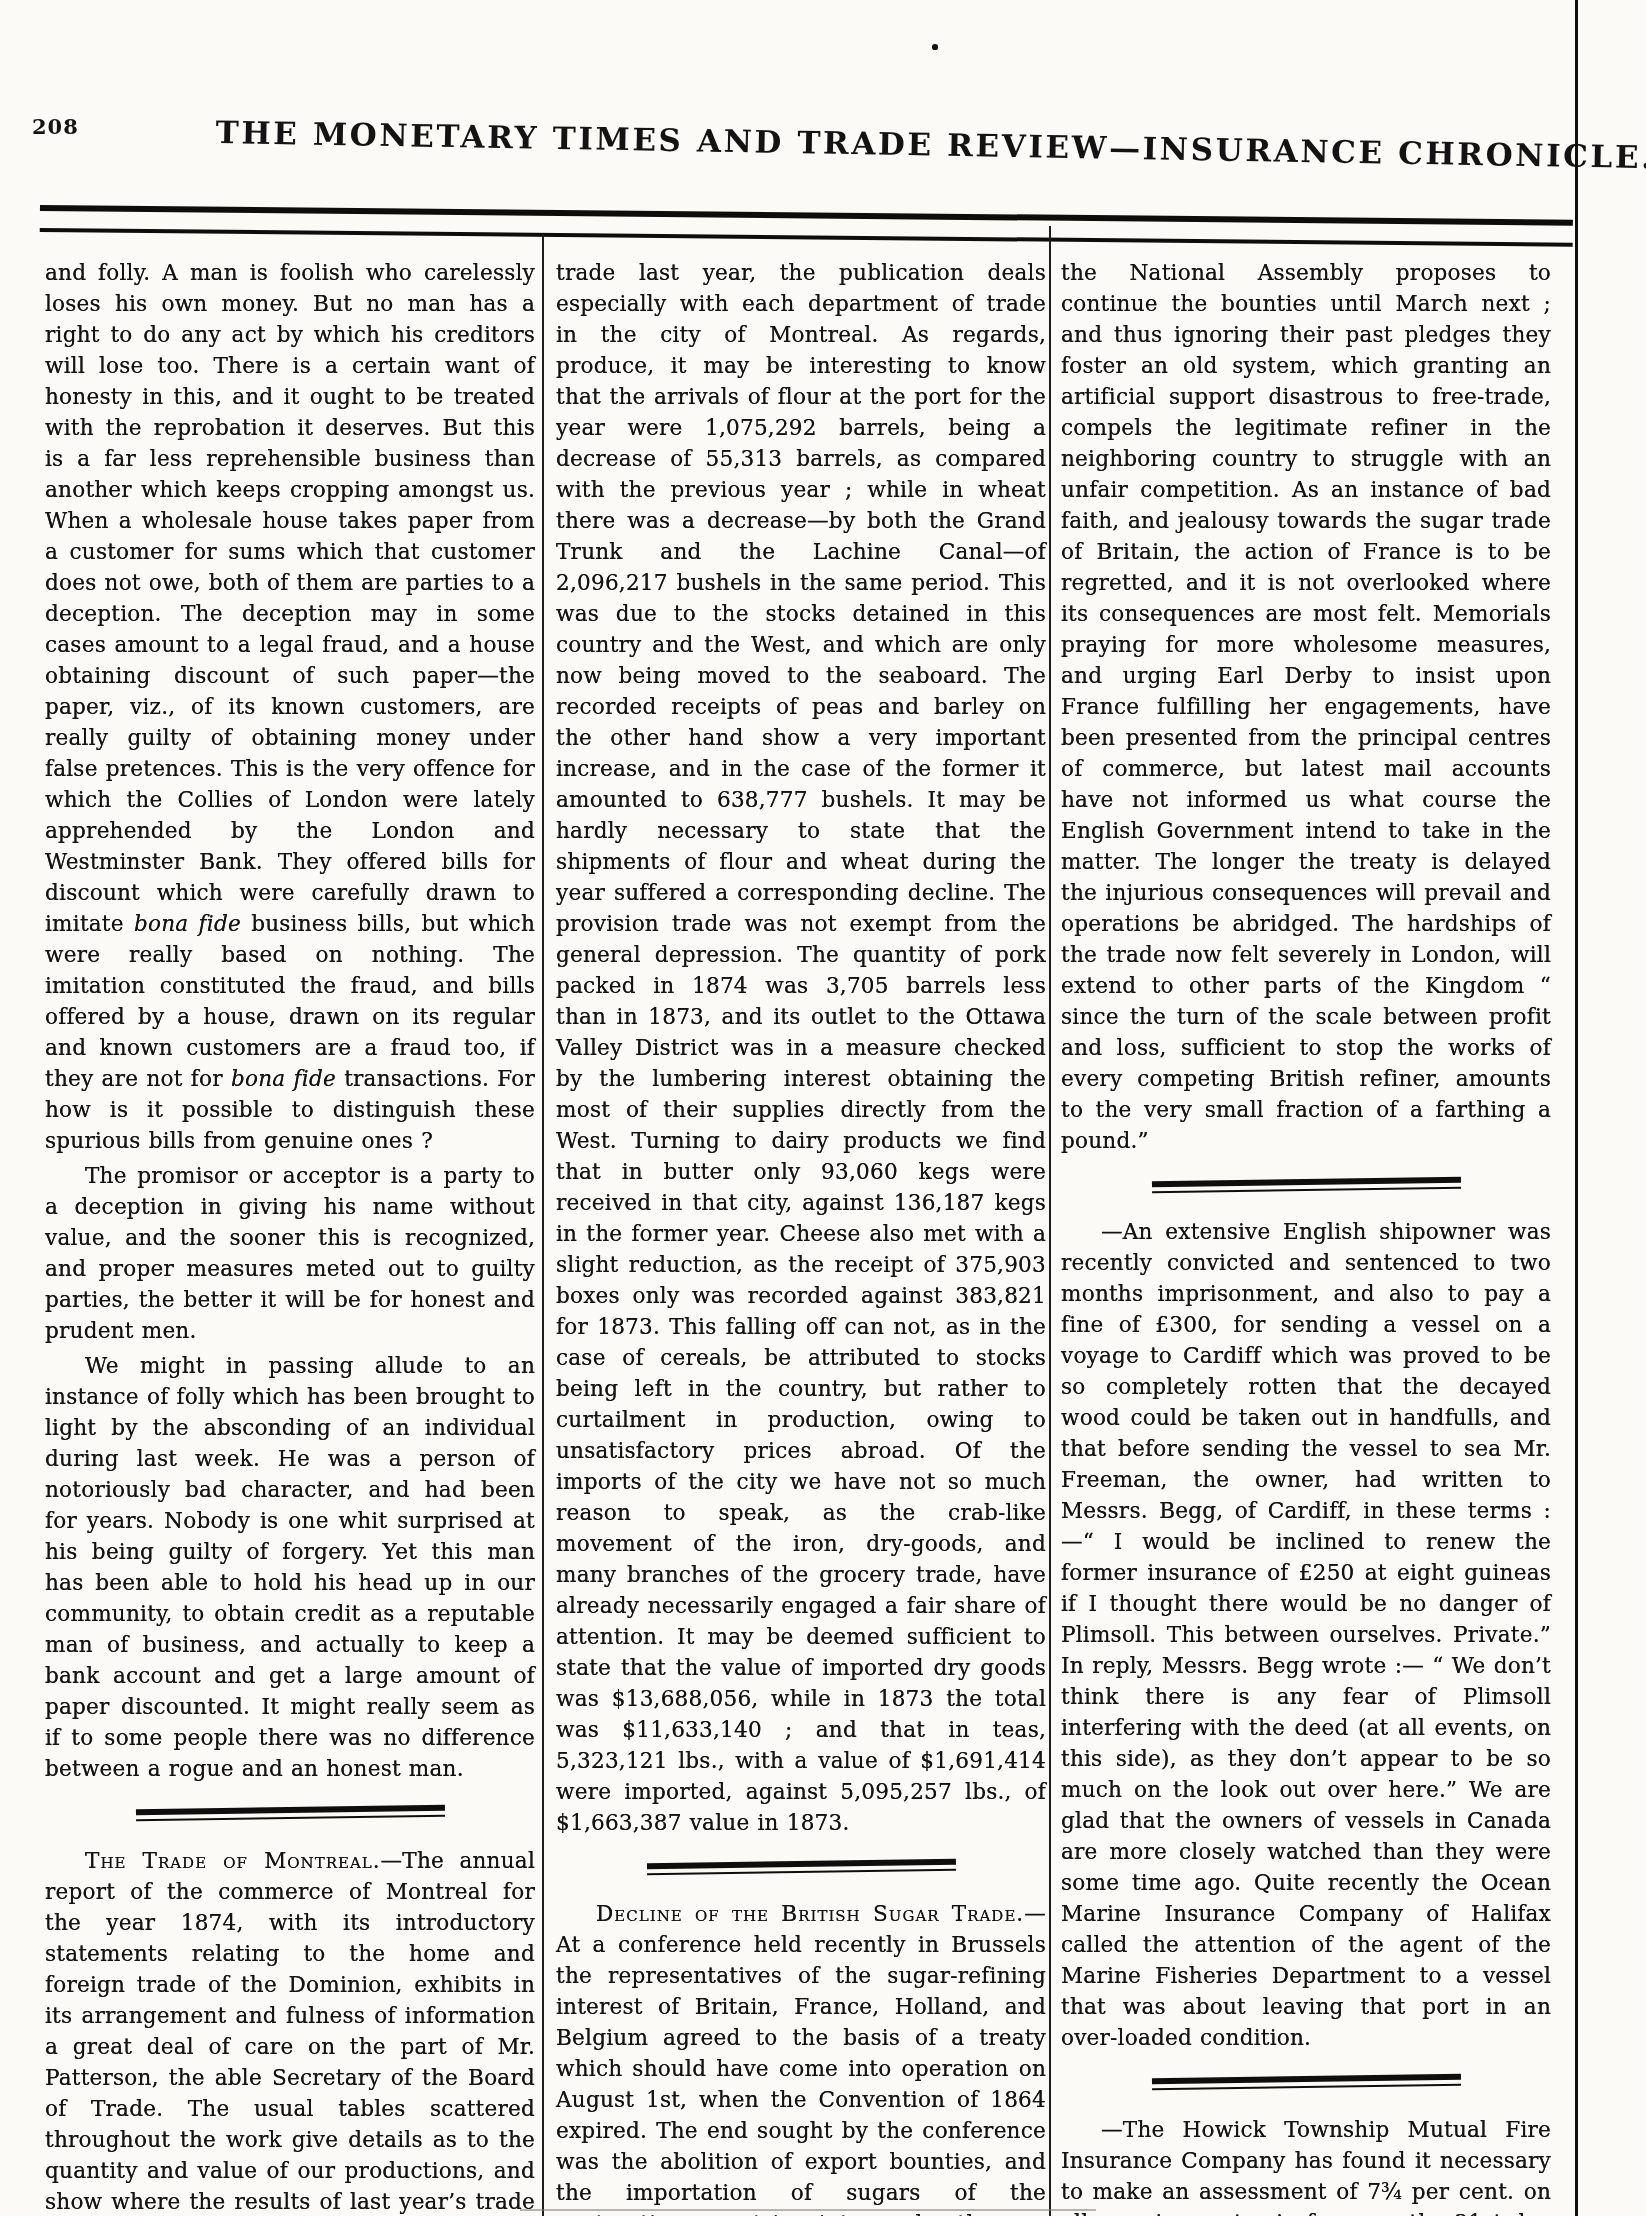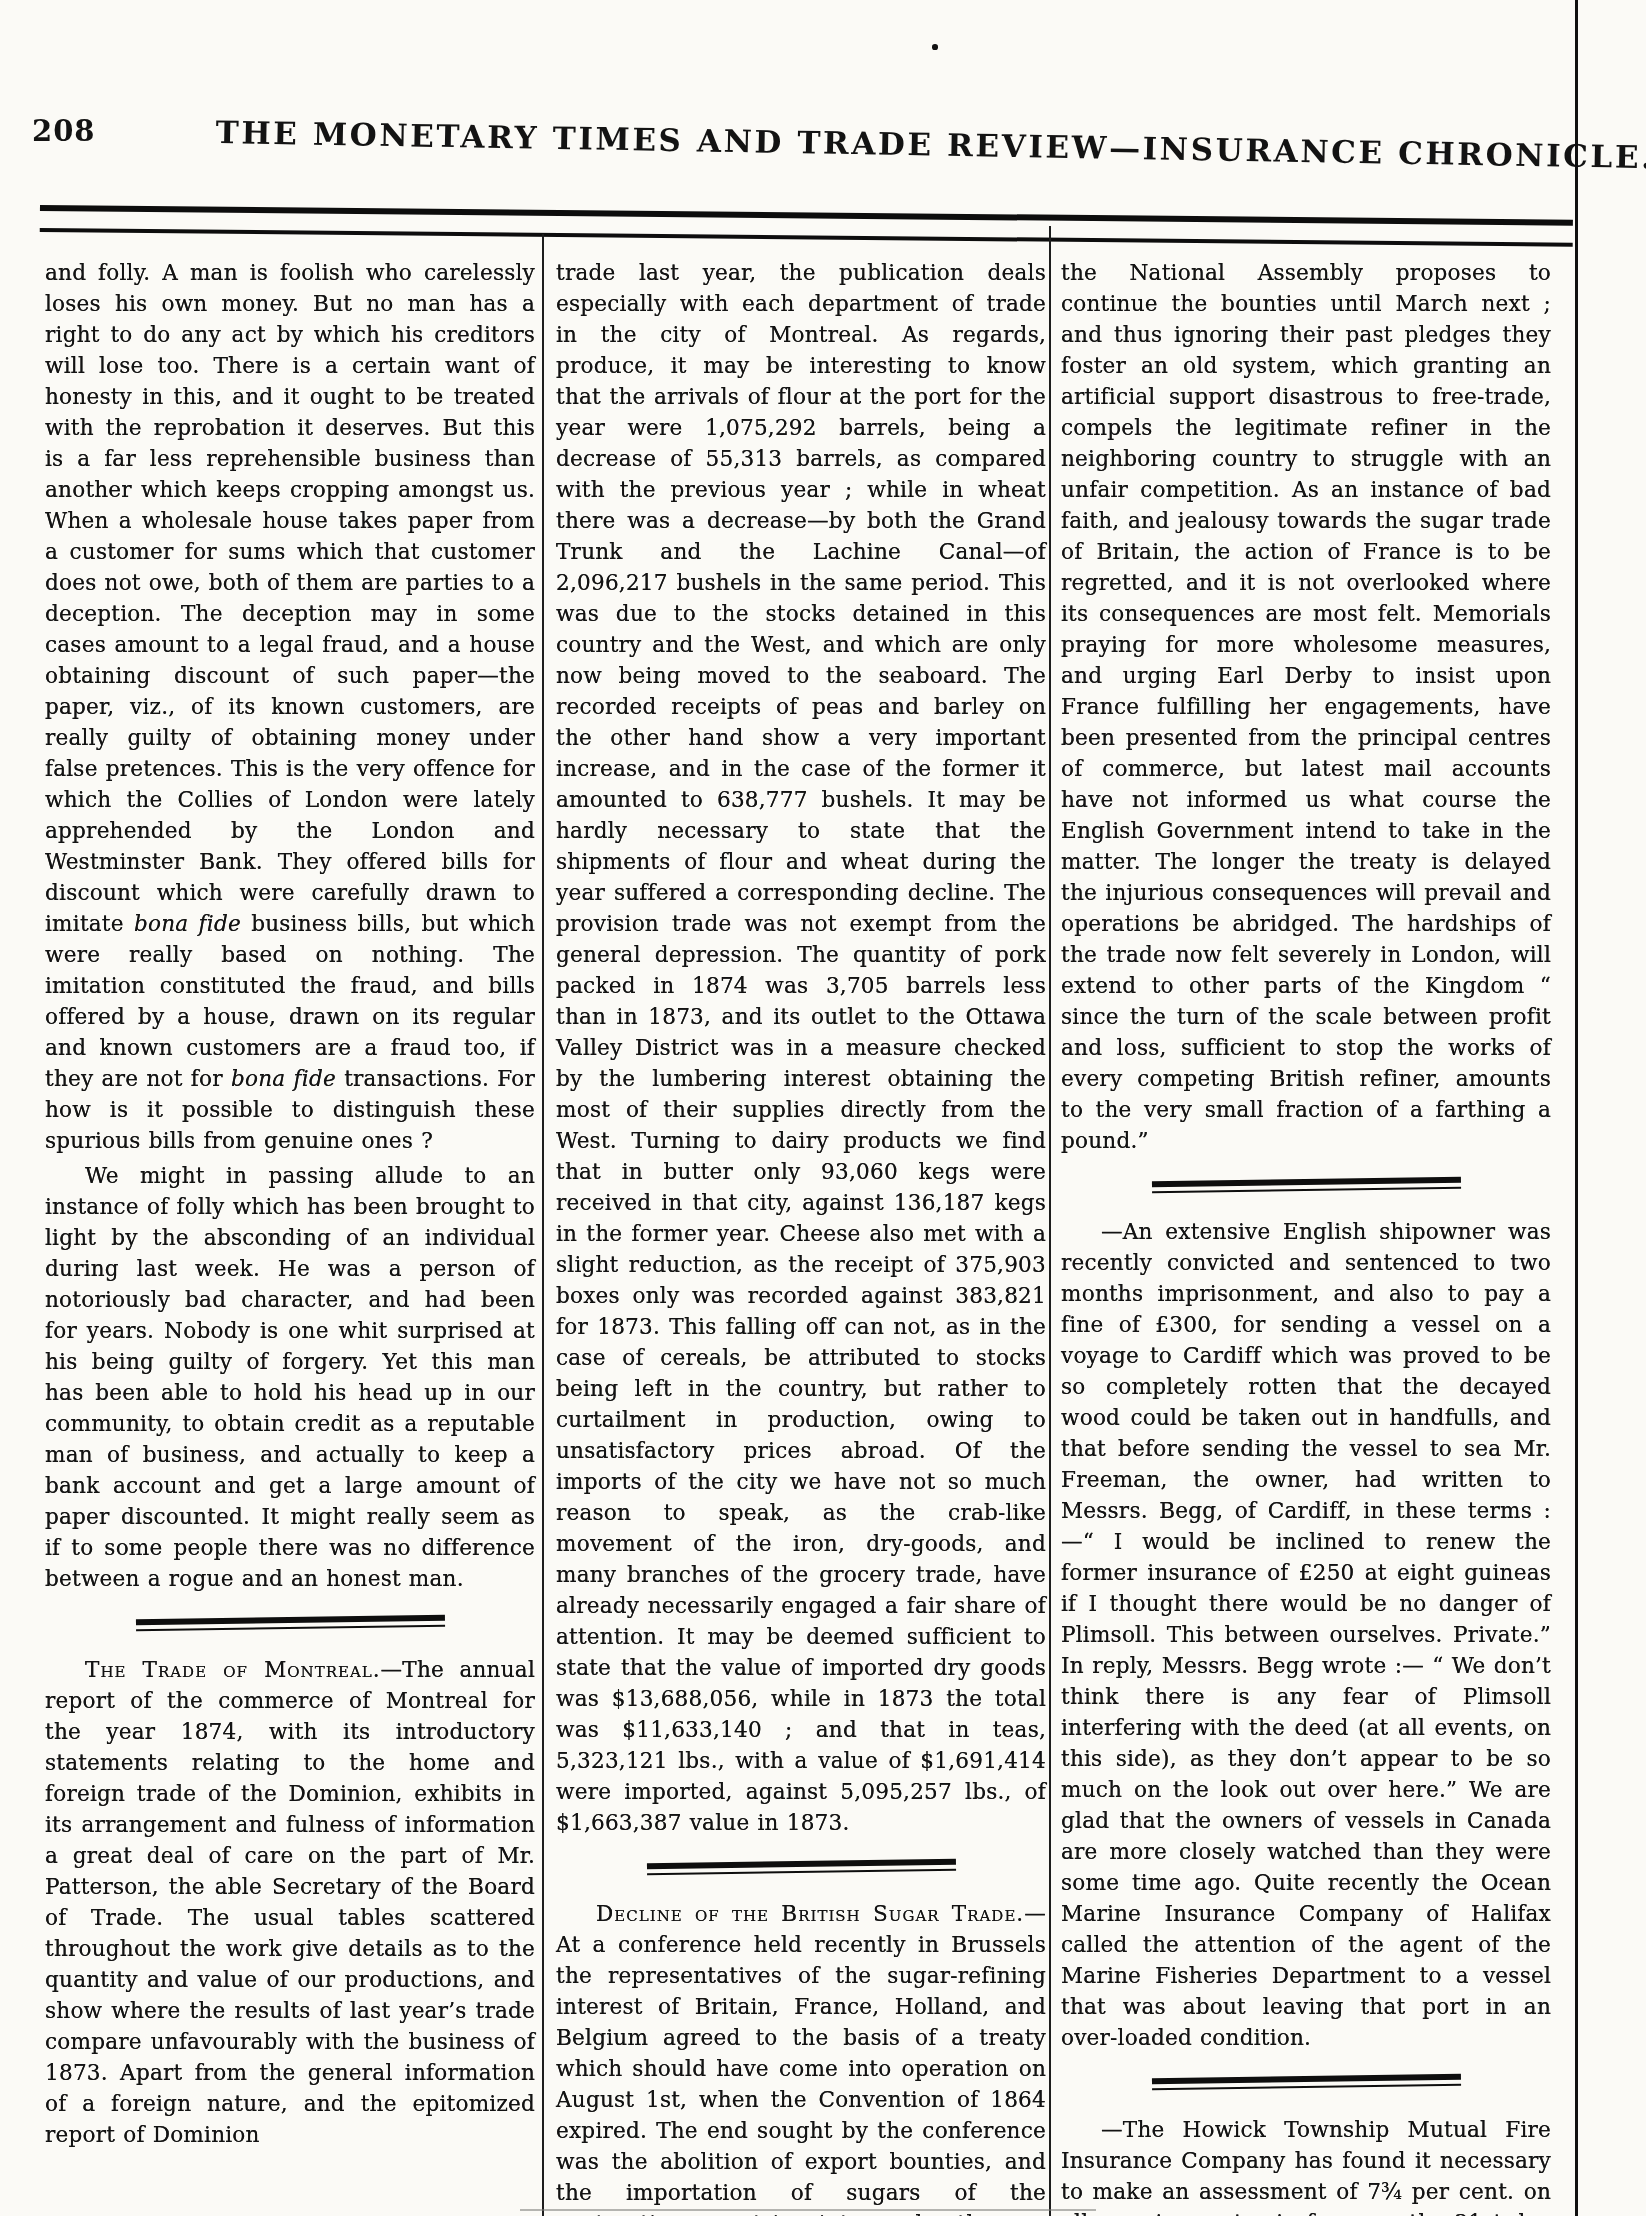--- a/index.html
+++ b/index.html
@@ -9,21 +9,21 @@
     height: 2216px;
     margin: 0 auto;
     background: #fbfaf6;
     overflow: hidden;
     font-family: "DejaVu Serif", "Liberation Serif", serif;
     color: #131313;
   }
   .page-number {
     position: absolute;
     left: 32px; top: 114px;
-    font-size: 29px;
+    font-size: 21px;
     font-weight: bold;
     letter-spacing: 1px;
   }
   .masthead {
     position: absolute;
     left: 216px; top: 114px;
     width: 1245px;
     text-align: center;
     font-size: 31px;
     font-weight: bold;
@@ -104,20 +104,21 @@
     <span class="hr-b"></span>
   </div>
 
   <div class="vrule vrule-1"></div>
   <div class="vrule vrule-2"></div>
   <div class="vrule vrule-edge"></div>
   <div class="bottom-line"></div>
 
   <section class="col col-1">
     <p class="para"><span>and folly.  A man is foolish who carelessly loses his own money.  But no man has a right to do any act by which his creditors will lose too.  There is a certain want of honesty in this, and it ought to be treated with the reprobation it deserves.  But this is a far less reprehensible business than another which keeps cropping amongst us.  When a wholesale house takes paper from a customer for sums which that customer does not owe, both of them are parties to a deception.  The deception may in some cases amount to a legal fraud, and a house obtaining discount of such paper—the paper, viz., of its known customers, are really guilty of obtaining money under false pretences.  This is the very offence for which the Collies of London were lately apprehended by the London and Westminster Bank.  They offered bills for discount which were carefully drawn to imitate </span><i class="lat">bona fide</i><span> business bills, but which were really based on nothing.  The imitation constituted the fraud, and bills offered by a house, drawn on its regular and known customers are a fraud too, if they are not for </span><i class="lat">bona fide</i><span> transactions.  For how is it possible to distinguish these spurious bills from genuine ones ?</span></p>
+    <p class="para indent">The promisor or acceptor is a party to a deception in giving his name without value, and the sooner this is recognized, and proper measures meted out to guilty parties, the better it will be for honest and prudent men.</p>
     <p class="para indent">We might in passing allude to an instance of folly which has been brought to light by the absconding of an individual during last week.  He was a person of notoriously bad character, and had been for years.  Nobody is one whit surprised at his being guilty of forgery.  Yet this man has been able to hold his head up in our community, to obtain credit as a reputable man of business, and actually to keep a bank account and get a large amount of paper discounted.  It might really seem as if to some people there was no difference between a rogue and an honest man.</p>
     <div class="article-divider">
       <span class="ad-a"></span>
       <span class="ad-b"></span>
     </div>
     <p class="para indent"><span class="smallcaps">The Trade of Montreal.</span><span>—The annual report of the commerce of Montreal for the year 1874, with its introductory statements relating to the home and foreign trade of the Dominion, exhibits in its arrangement and fulness of information a great deal of care on the part of Mr. Patterson, the able Secretary of the Board of Trade.  The usual tables scattered throughout the work give details as to the quantity and value of our productions, and show where the results of last year’s trade compare unfavourably with the business of 1873.  Apart from the general information of a foreign nature, and the epitomized report of Dominion</span></p>
   </section>
 
   <section class="col col-2">
     <p class="para">trade last year, the publication deals especially with each department of trade in the city of Montreal.  As regards, produce, it may be interesting to know that the arrivals of flour at the port for the year were 1,075,292 barrels, being a decrease of 55,313 barrels, as compared with the previous year ; while in wheat there was a decrease—by both the Grand Trunk and the Lachine Canal—of 2,096,217 bushels in the same period.  This was due to the stocks detained in this country and the West, and which are only now being moved to the seaboard.  The recorded receipts of peas and barley on the other hand show a very important increase, and in the case of the former it amounted to 638,777 bushels.  It may be hardly necessary to state that the shipments of flour and wheat during the year suffered a corresponding decline.  The provision trade was not exempt from the general depression.  The quantity of pork packed in 1874 was 3,705 barrels less than in 1873, and its outlet to the Ottawa Valley District was in a measure checked by the lumbering interest obtaining the most of their supplies directly from the West.  Turning to dairy products we find that in butter only 93,060 kegs were received in that city, against 136,187 kegs in the former year.  Cheese also met with a slight reduction, as the receipt of 375,903 boxes only was recorded against 383,821 for 1873.  This falling off can not, as in the case of cereals, be attributed to stocks being left in the country, but rather to curtailment in production, owing to unsatisfactory prices abroad.  Of the imports of the city we have not so much reason to speak, as the crab-like movement of the iron, dry-goods, and many branches of the grocery trade, have already necessarily engaged a fair share of attention.  It may be deemed sufficient to state that the value of imported dry goods was $13,688,056, while in 1873 the total was $11,633,140 ; and that in teas, 5,323,121 lbs., with a value of $1,691,414 were imported, against 5,095,257 lbs., of $1,663,387 value in 1873.</p>

